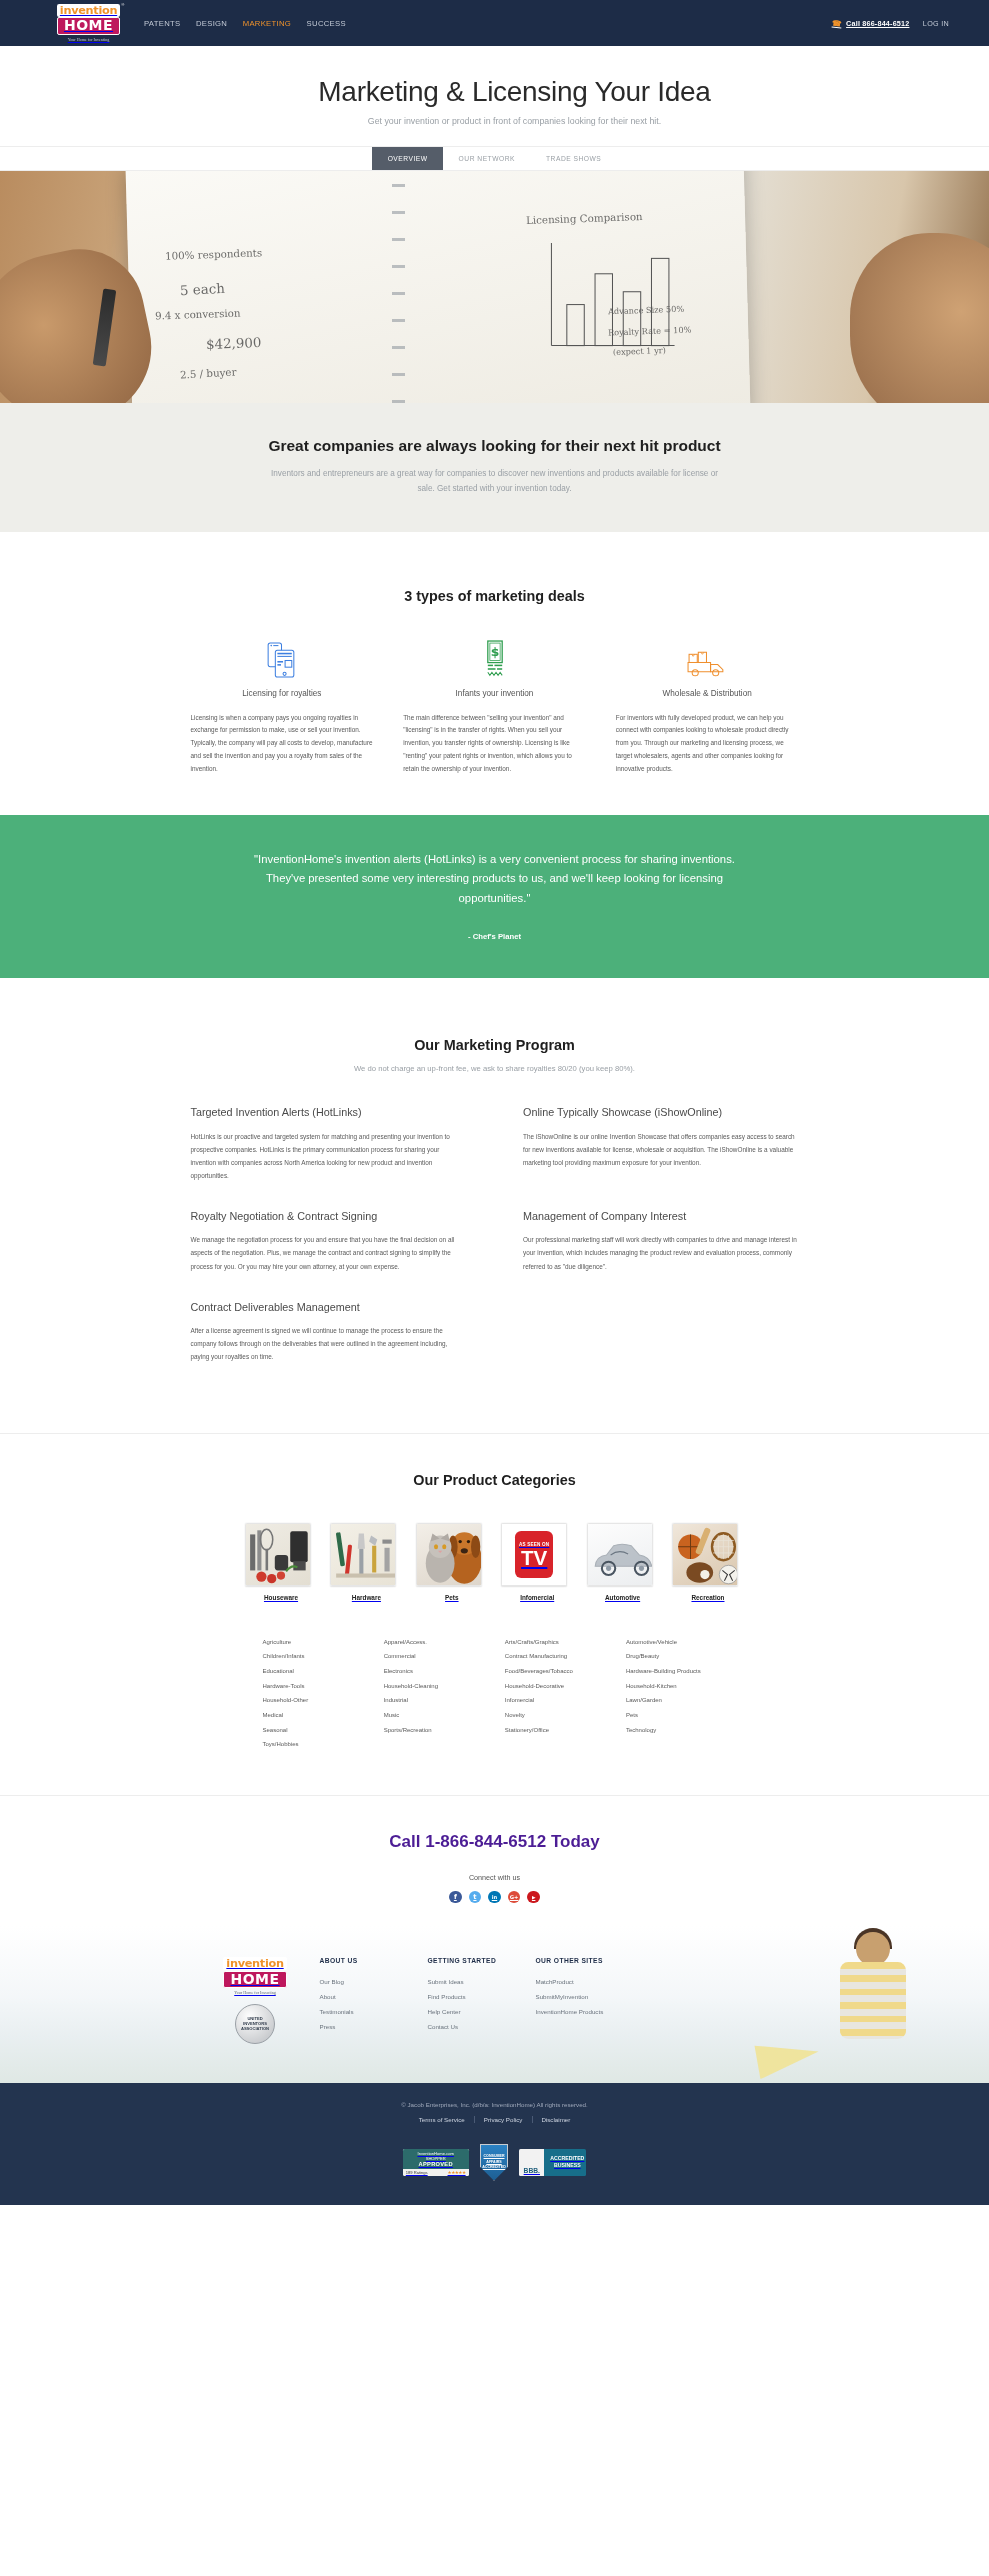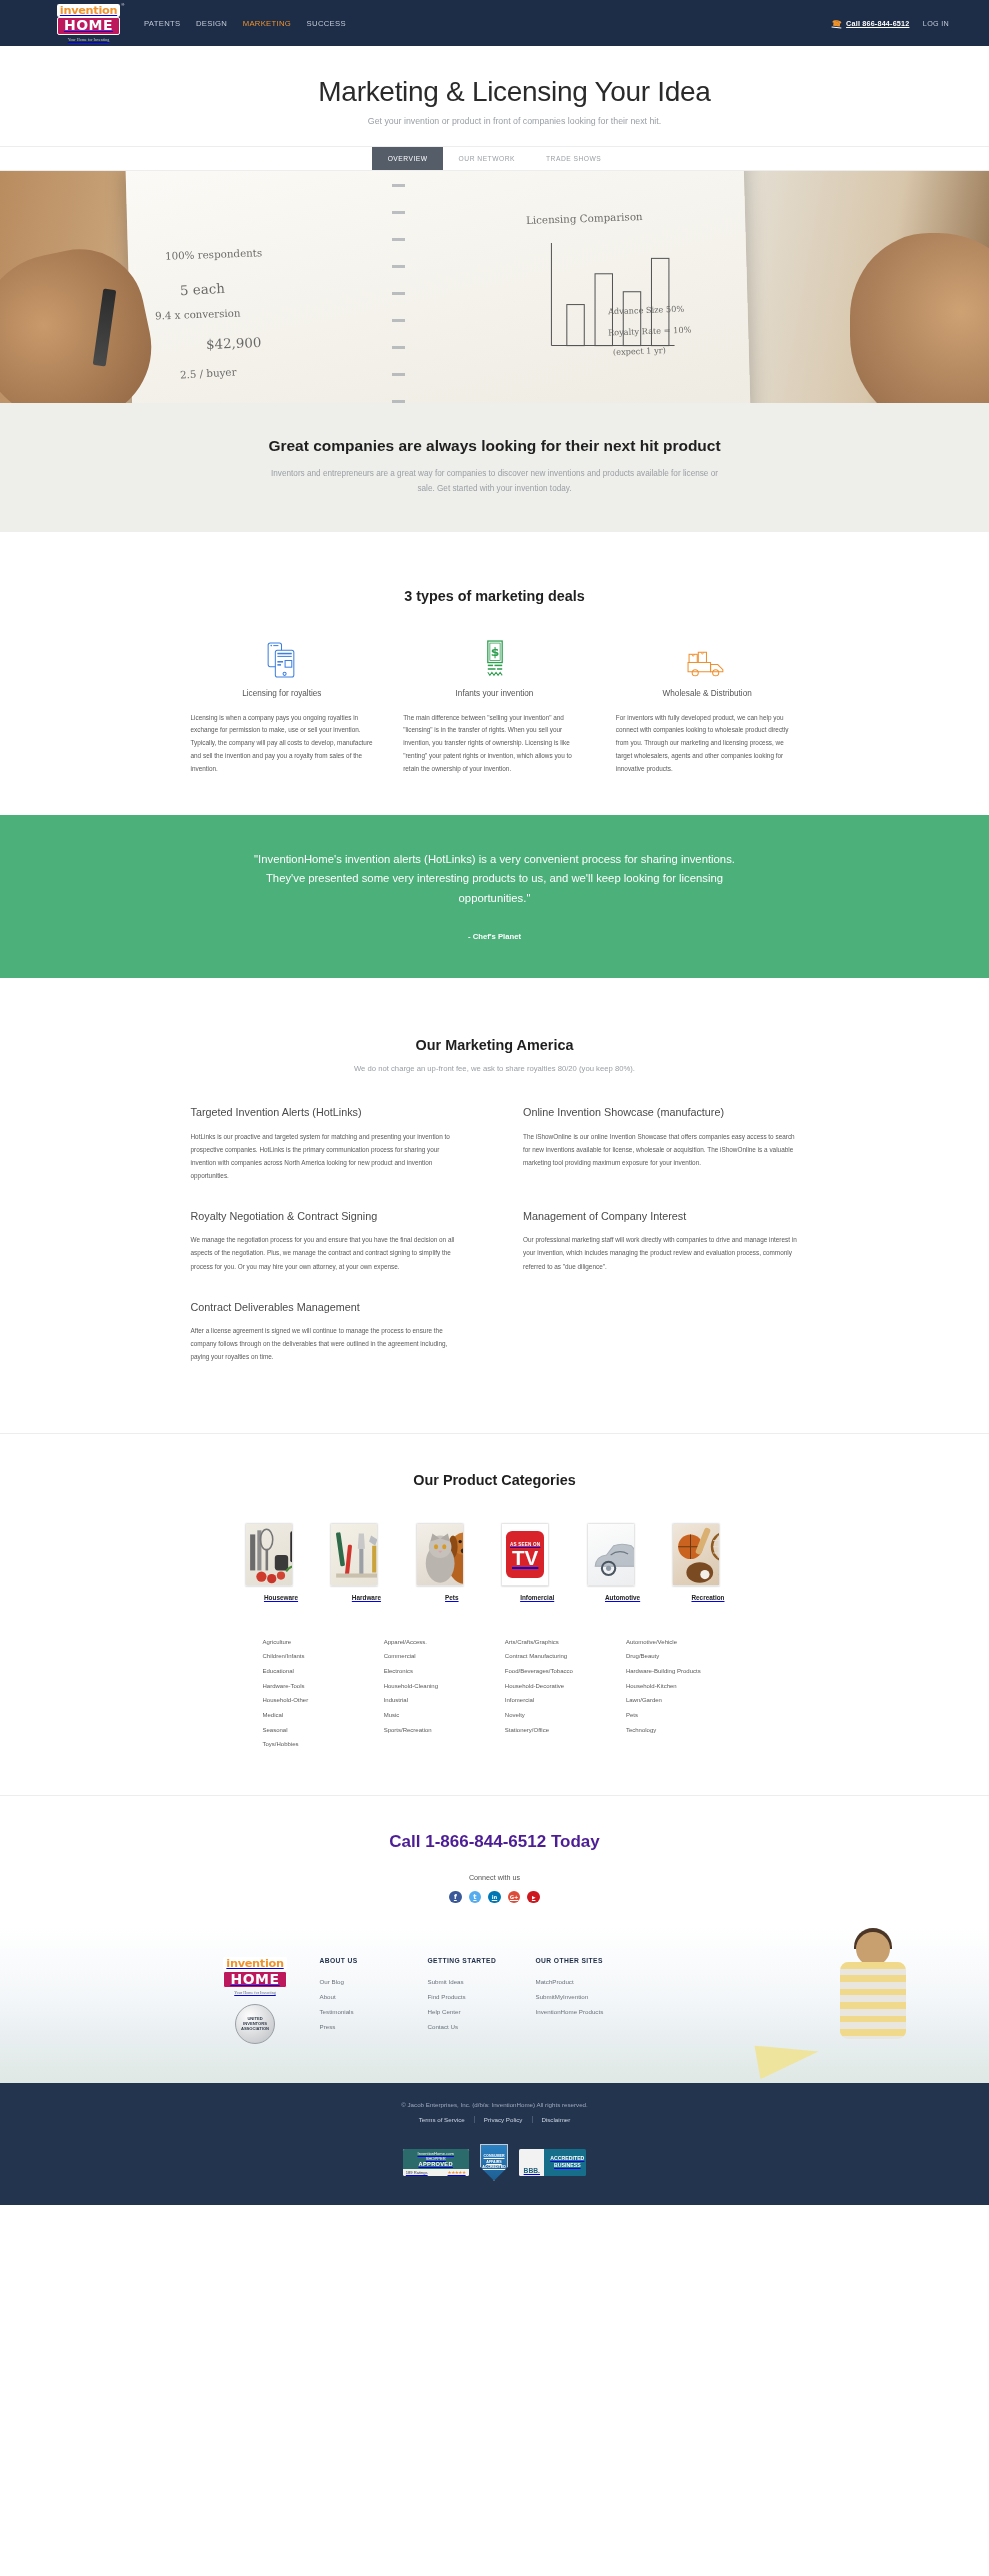--- a/index.html
+++ b/index.html
@@ -109,21 +109,21 @@
   .program .sub { text-align:center; color:#9aa0a6; font-size:7.7px; margin-top:11.3px; }
   .prog-grid { display:grid; grid-template-columns:1fr 1fr; column-gap:57px; row-gap:28px; margin-top:33px; }
   .prog-item h3 { font-weight:300; font-size:10.8px; color:#4a4a4a; }
   .prog-item p { margin-top:11.3px; font-size:6.4px; line-height:2.05; color:#5a5a5a; }
 
   
   .cats { padding:38px 0 43px; border-top:0.5px solid #ededed; }
   .cat-row { display:flex; justify-content:center; gap:13.4px; margin-top:35px; }
   .cat-card { width:72px; }
   .cat-thumb {
-    width:48px; height:63px; background:#fff; border:0.5px solid #e6e6e6;
+    width:66px; height:63px; background:#fff; border:0.5px solid #e6e6e6;
     border-radius:1.5px; box-shadow:0 0.5px 1.5px rgba(0,0,0,.12); overflow:hidden; position:relative;
   }
   .cat-label { text-align:center; margin-top:7.2px; font-size:6.4px; font-weight:bold; color:#222; }
   .cat-lists { display:grid; grid-template-columns:repeat(4,1fr); column-gap:20.6px; margin:34px auto 0; width:464px; }
   .cat-lists div { font-size:6px; line-height:2.45; color:#5a5a5a; }
 
   
   .th-house { background:linear-gradient(150deg,#efece4 0%,#e3ded2 100%); }
   .th-hard { background:linear-gradient(150deg,#f3f0e7,#e8e3d6); }
   .th-pets { background:linear-gradient(160deg,#f3efe8,#ded6cb); }
@@ -325,29 +325,29 @@
     </div>
   </section>
 
   <section class="band-green">
     <div class="quote">"InventionHome's invention alerts (HotLinks) is a very convenient process for sharing inventions. They've presented some very interesting products to us, and we'll keep looking for licensing opportunities."</div>
     <div class="attrib">- Chef's Planet</div>
   </section>
 
   <section class="sec-white program">
     <div class="container">
-      <h2 class="sec-title">Our Marketing America</h2>
+      <h2 class="sec-title">Our Marketing Program</h2>
       <div class="sub">We do not charge an up-front fee, we ask to share royalties 80/20 (you keep 80%).</div>
       <div class="prog-grid">
         <div class="prog-item">
           <h3>Targeted Invention Alerts (HotLinks)</h3>
           <p>HotLinks is our proactive and targeted system for matching and presenting your invention to prospective companies. HotLinks is the primary communication process for sharing your invention with companies across North America looking for new product and invention opportunities.</p>
         </div>
         <div class="prog-item">
-          <h3>Online Invention Showcase (manufacture)</h3>
+          <h3>Online Typically Showcase (iShowOnline)</h3>
           <p>The iShowOnline is our online Invention Showcase that offers companies easy access to search for new inventions available for license, wholesale or acquisition. The iShowOnline is a valuable marketing tool providing maximum exposure for your invention.</p>
         </div>
         <div class="prog-item">
           <h3>Royalty Negotiation &amp; Contract Signing</h3>
           <p>We manage the negotiation process for you and ensure that you have the final decision on all aspects of the negotiation. Plus, we manage the contract and contract signing to simplify the process for you. Or you may hire your own attorney, at your own expense.</p>
         </div>
         <div class="prog-item">
           <h3>Management of Company Interest</h3>
           <p>Our professional marketing staff will work directly with companies to drive and manage interest in your invention, which includes managing the product review and evaluation process, commonly referred to as "due diligence".</p>
         </div>

